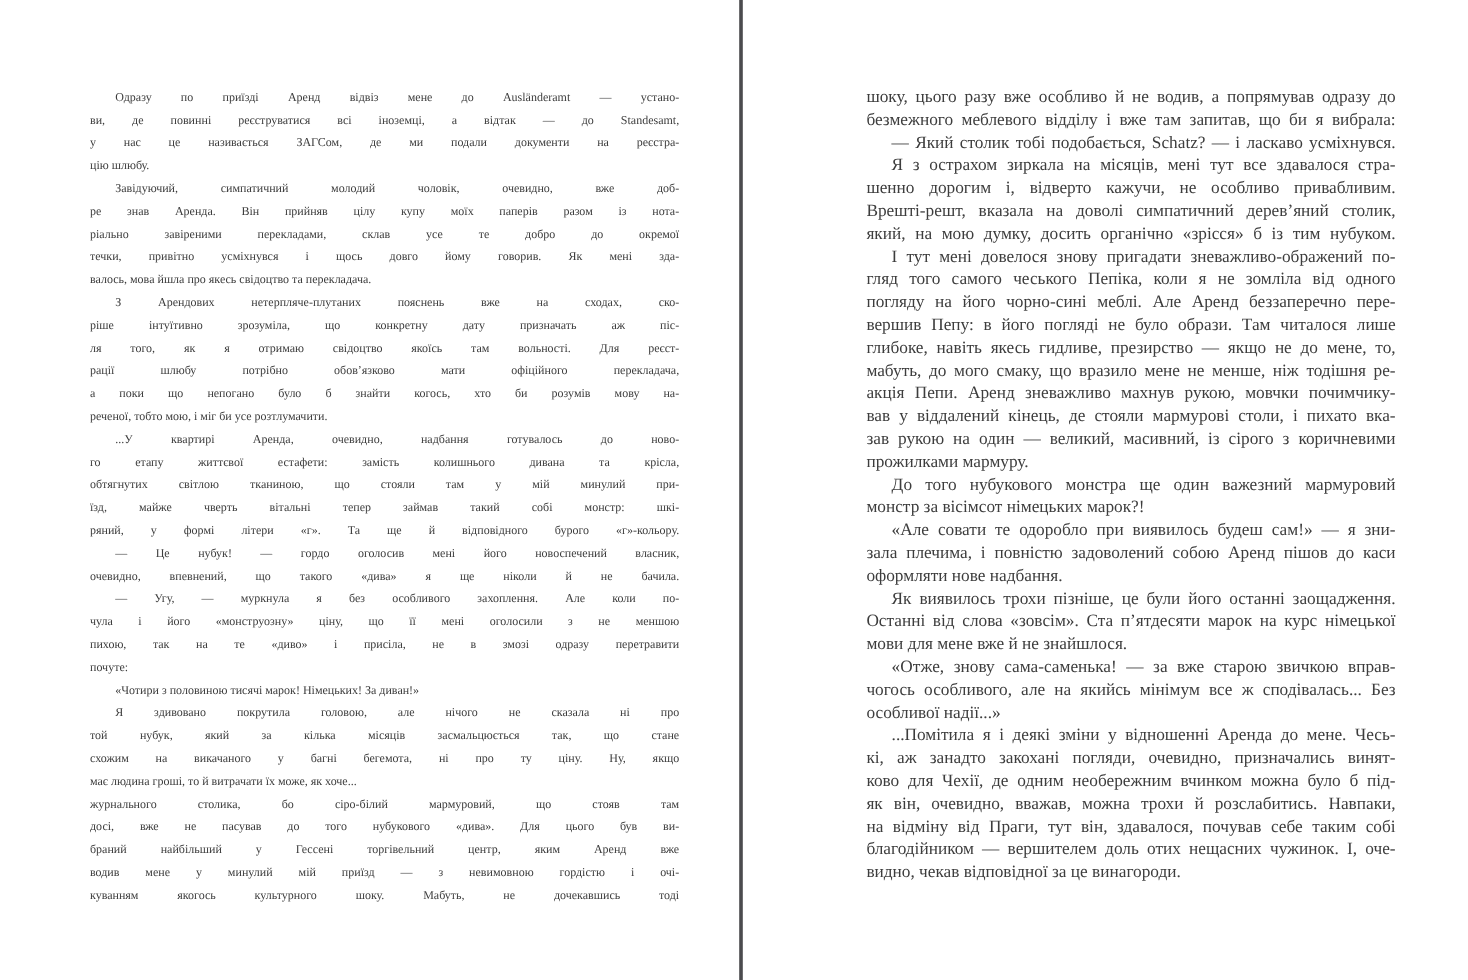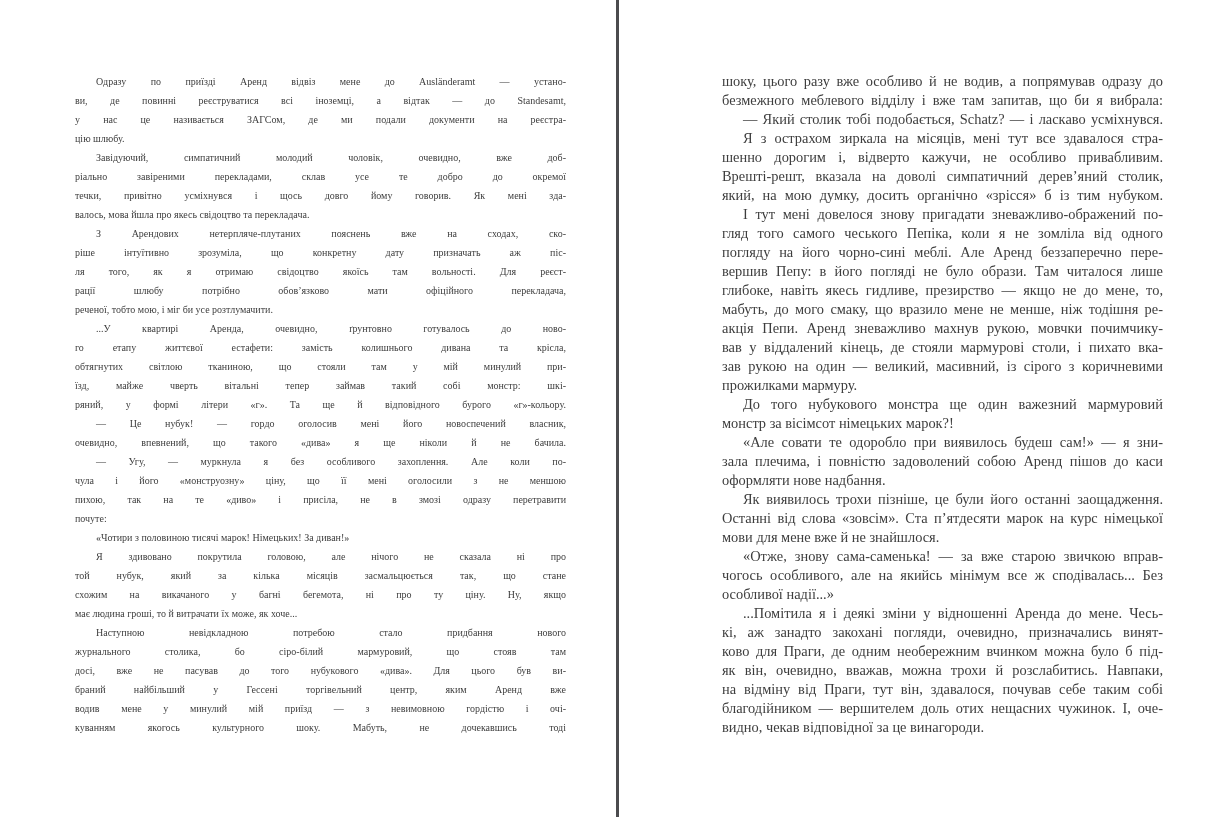--- a/index.html
+++ b/index.html
@@ -42,33 +42,35 @@
 <div class="spread">
   <div class="page page-left">
       <div class="para">
         <div class="line indent">Одразу по приїзді Аренд відвіз мене до Ausländeramt — устано-</div>
         <div class="line">ви, де повинні реєструватися всі іноземці, а відтак — до Standesamt,</div>
         <div class="line">у нас це називається ЗАГСом, де ми подали документи на реєстра-</div>
         <div class="line final">цію шлюбу.</div>
       </div>
       <div class="para">
         <div class="line indent">Завідуючий, симпатичний молодий чоловік, очевидно, вже доб-</div>
+        <div class="line">ре знав Аренда. Він прийняв цілу купу моїх паперів разом із нота-</div>
         <div class="line">ріально завіреними перекладами, склав усе те добро до окремої</div>
         <div class="line">течки, привітно усміхнувся і щось довго йому говорив. Як мені зда-</div>
         <div class="line final">валось, мова йшла про якесь свідоцтво та перекладача.</div>
       </div>
       <div class="para">
         <div class="line indent">З Арендових нетерпляче-плутаних пояснень вже на сходах, ско-</div>
         <div class="line">ріше інтуїтивно зрозуміла, що конкретну дату призначать аж піс-</div>
         <div class="line">ля того, як я отримаю свідоцтво якоїсь там вольності. Для реєст-</div>
         <div class="line">рації шлюбу потрібно обов’язково мати офіційного перекладача,</div>
+        <div class="line">а поки що непогано було б знайти когось, хто би розумів мову на-</div>
         <div class="line final">реченої, тобто мою, і міг би усе розтлумачити.</div>
       </div>
       <div class="para">
-        <div class="line indent">...У квартирі Аренда, очевидно, ґрунтовно готувалось до ново-</div>
+        <div class="line indent">...У квартирі Аренда, очевидно, надбання готувалось до ново-</div>
         <div class="line">го етапу життєвої естафети: замість колишнього дивана та крісла,</div>
         <div class="line">обтягнутих світлою тканиною, що стояли там у мій минулий при-</div>
         <div class="line">їзд, майже чверть вітальні тепер займав такий собі монстр: шкі-</div>
         <div class="line">ряний, у формі літери «г». Та ще й відповідного бурого «г»-кольору.</div>
       </div>
       <div class="para">
         <div class="line indent">— Це нубук! — гордо оголосив мені його новоспечений власник,</div>
         <div class="line">очевидно, впевнений, що такого «дива» я ще ніколи й не бачила.</div>
       </div>
       <div class="para">
@@ -80,21 +82,20 @@
       <div class="para">
         <div class="line indent final">«Чотири з половиною тисячі марок! Німецьких! За диван!»</div>
       </div>
       <div class="para">
         <div class="line indent">Я здивовано покрутила головою, але нічого не сказала ні про</div>
         <div class="line">той нубук, який за кілька місяців засмальцюється так, що стане</div>
         <div class="line">схожим на викачаного у багні бегемота, ні про ту ціну. Ну, якщо</div>
         <div class="line final">має людина гроші, то й витрачати їх може, як хоче...</div>
       </div>
       <div class="para">
-        <div class="line indent">Наступною невідкладною потребою стало придбання нового</div>
         <div class="line">журнального столика, бо сіро-білий мармуровий, що стояв там</div>
         <div class="line">досі, вже не пасував до того нубукового «дива». Для цього був ви-</div>
         <div class="line">браний найбільший у Гессені торгівельний центр, яким Аренд вже</div>
         <div class="line">водив мене у минулий мій приїзд — з невимовною гордістю і очі-</div>
         <div class="line">куванням якогось культурного шоку. Мабуть, не дочекавшись тоді</div>
       </div>
     </div>
   <div class="divider"></div>
   <div class="page page-right">
       <div class="para">
@@ -137,20 +138,20 @@
         <div class="line final">мови для мене вже й не знайшлося.</div>
       </div>
       <div class="para">
         <div class="line indent">«Отже, знову сама-саменька! — за вже старою звичкою вправ-</div>
         <div class="line">чогось особливого, але на якийсь мінімум все ж сподівалась... Без</div>
         <div class="line final">особливої надії...»</div>
       </div>
       <div class="para">
         <div class="line indent">...Помітила я і деякі зміни у відношенні Аренда до мене. Чесь-</div>
         <div class="line">кі, аж занадто закохані погляди, очевидно, призначались винят-</div>
-        <div class="line">ково для Праги, де одним необережним вчинком можна було б під-</div>
+        <div class="line">ково для Чехії, де одним необережним вчинком можна було б під-</div>
         <div class="line">як він, очевидно, вважав, можна трохи й розслабитись. Навпаки,</div>
         <div class="line">на відміну від Праги, тут він, здавалося, почував себе таким собі</div>
         <div class="line">благодійником — вершителем доль отих нещасних чужинок. І, оче-</div>
         <div class="line final">видно, чекав відповідної за це винагороди.</div>
       </div>
     </div>
 </div>
 
 </body></html>

